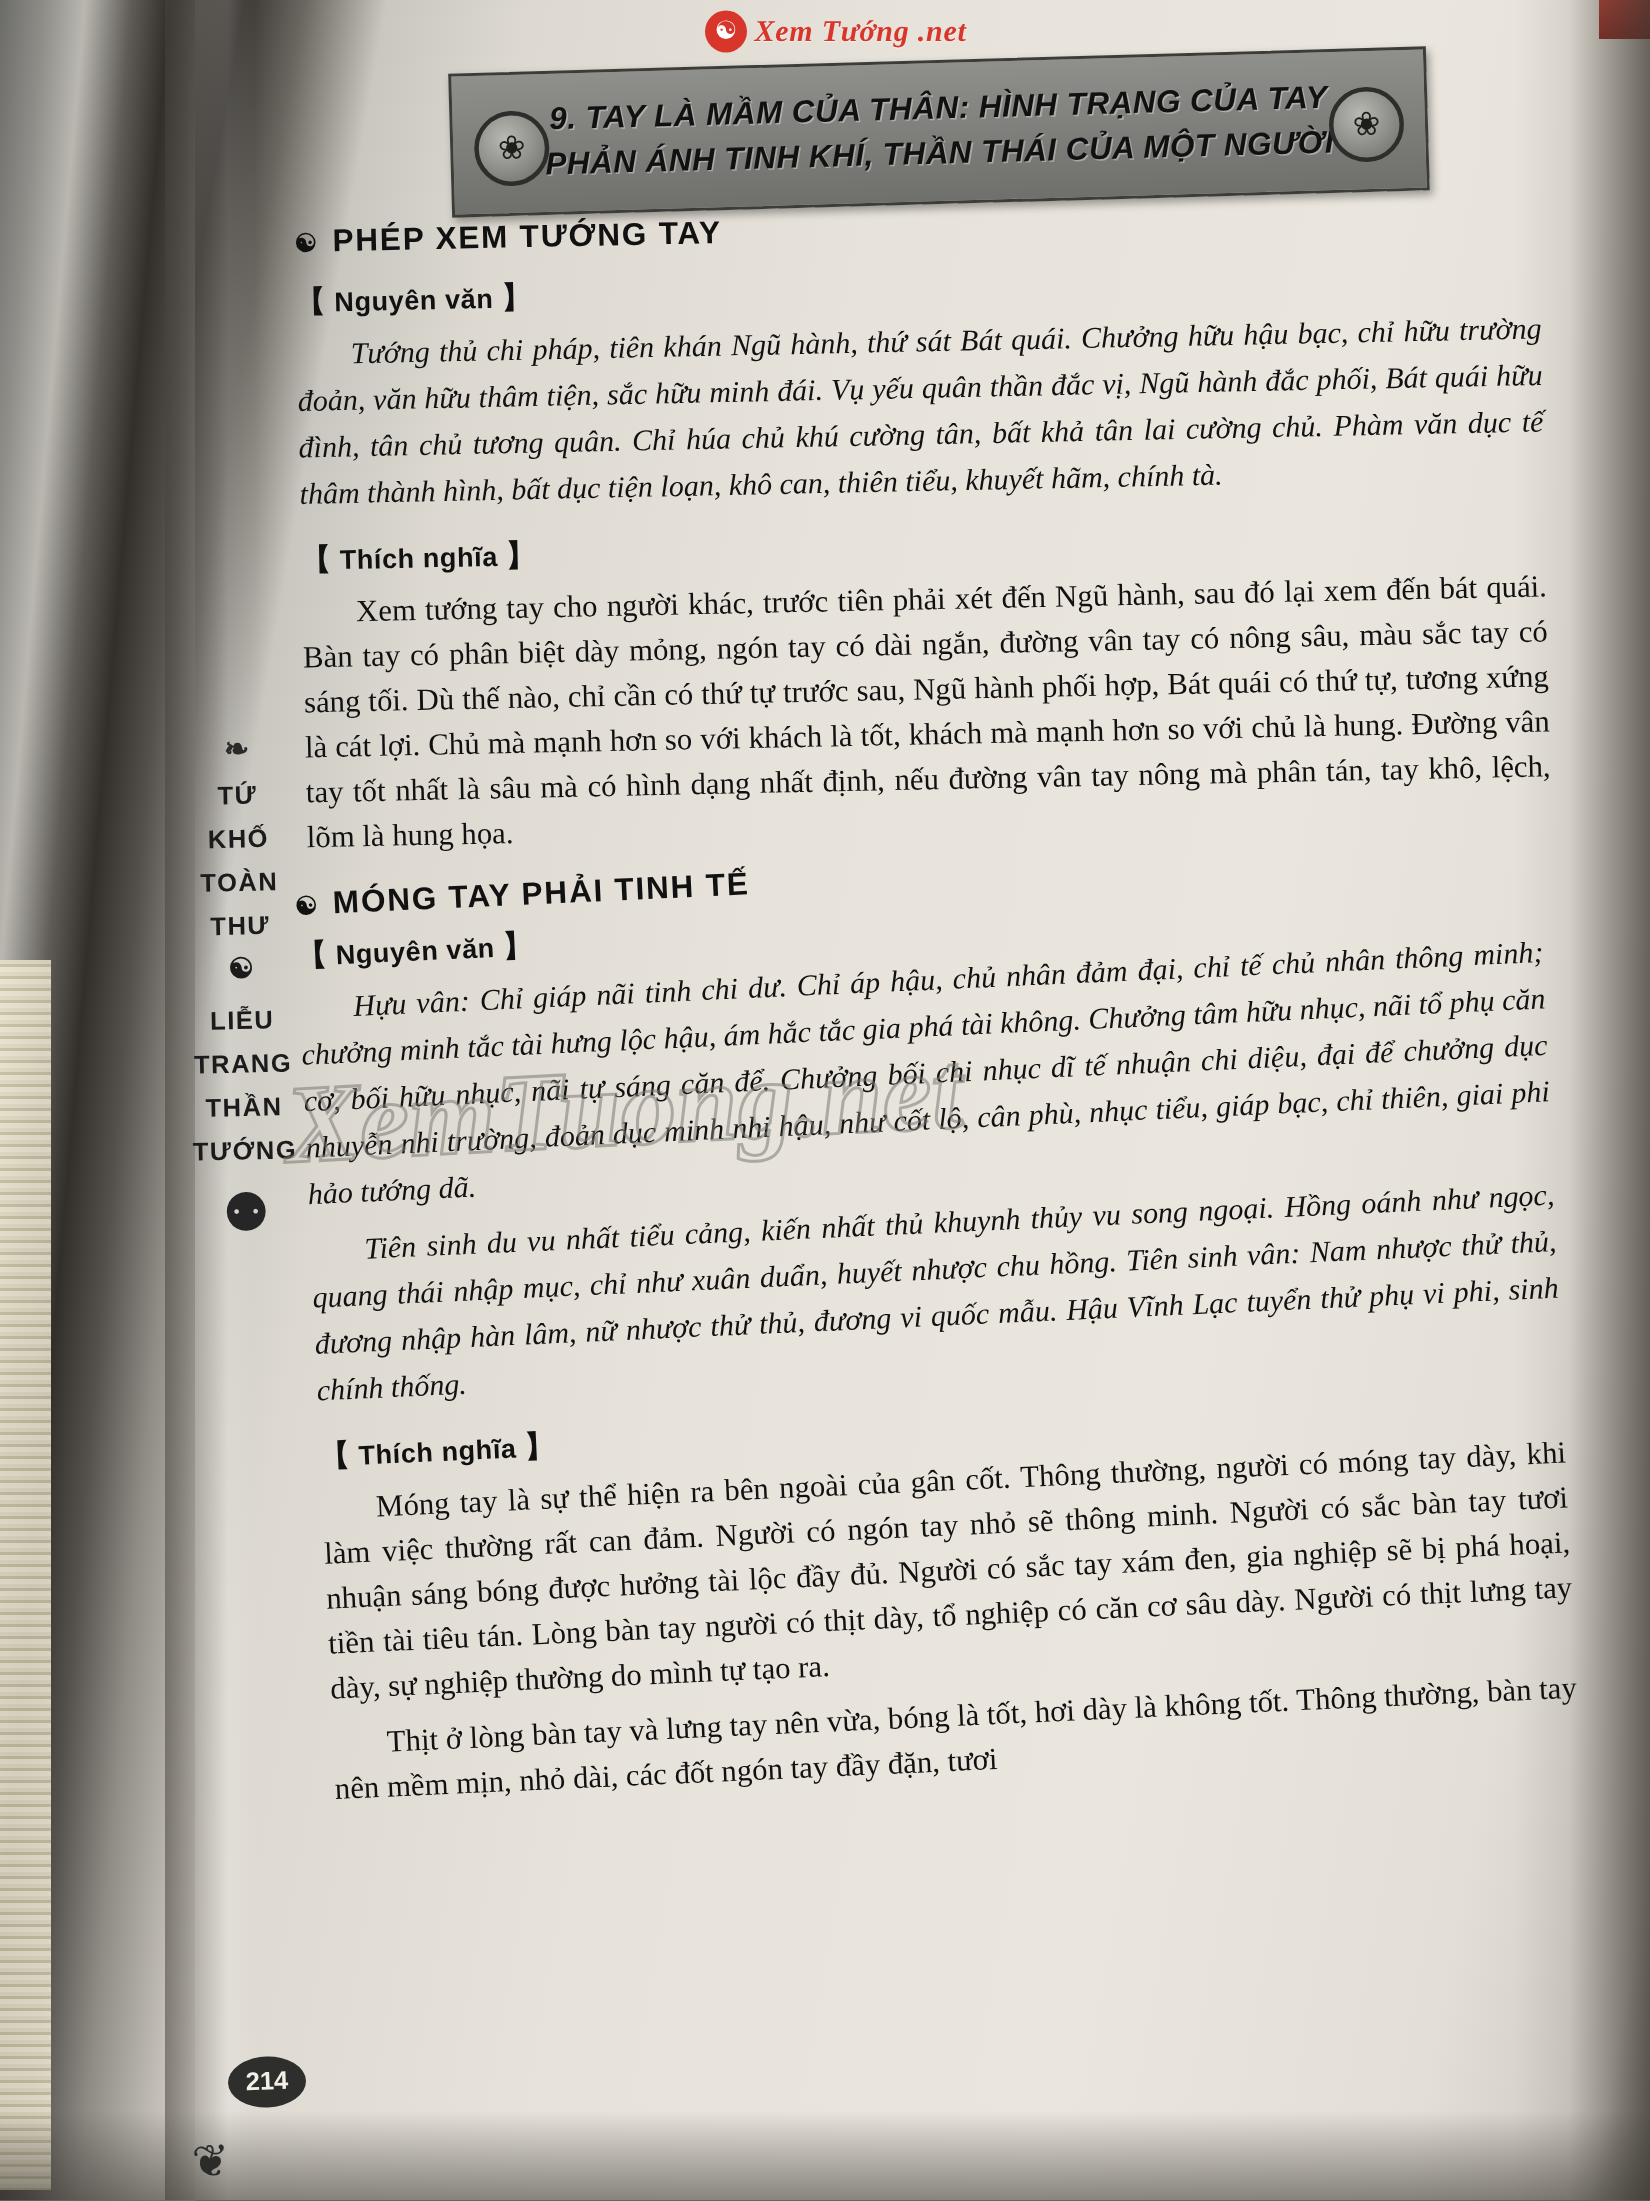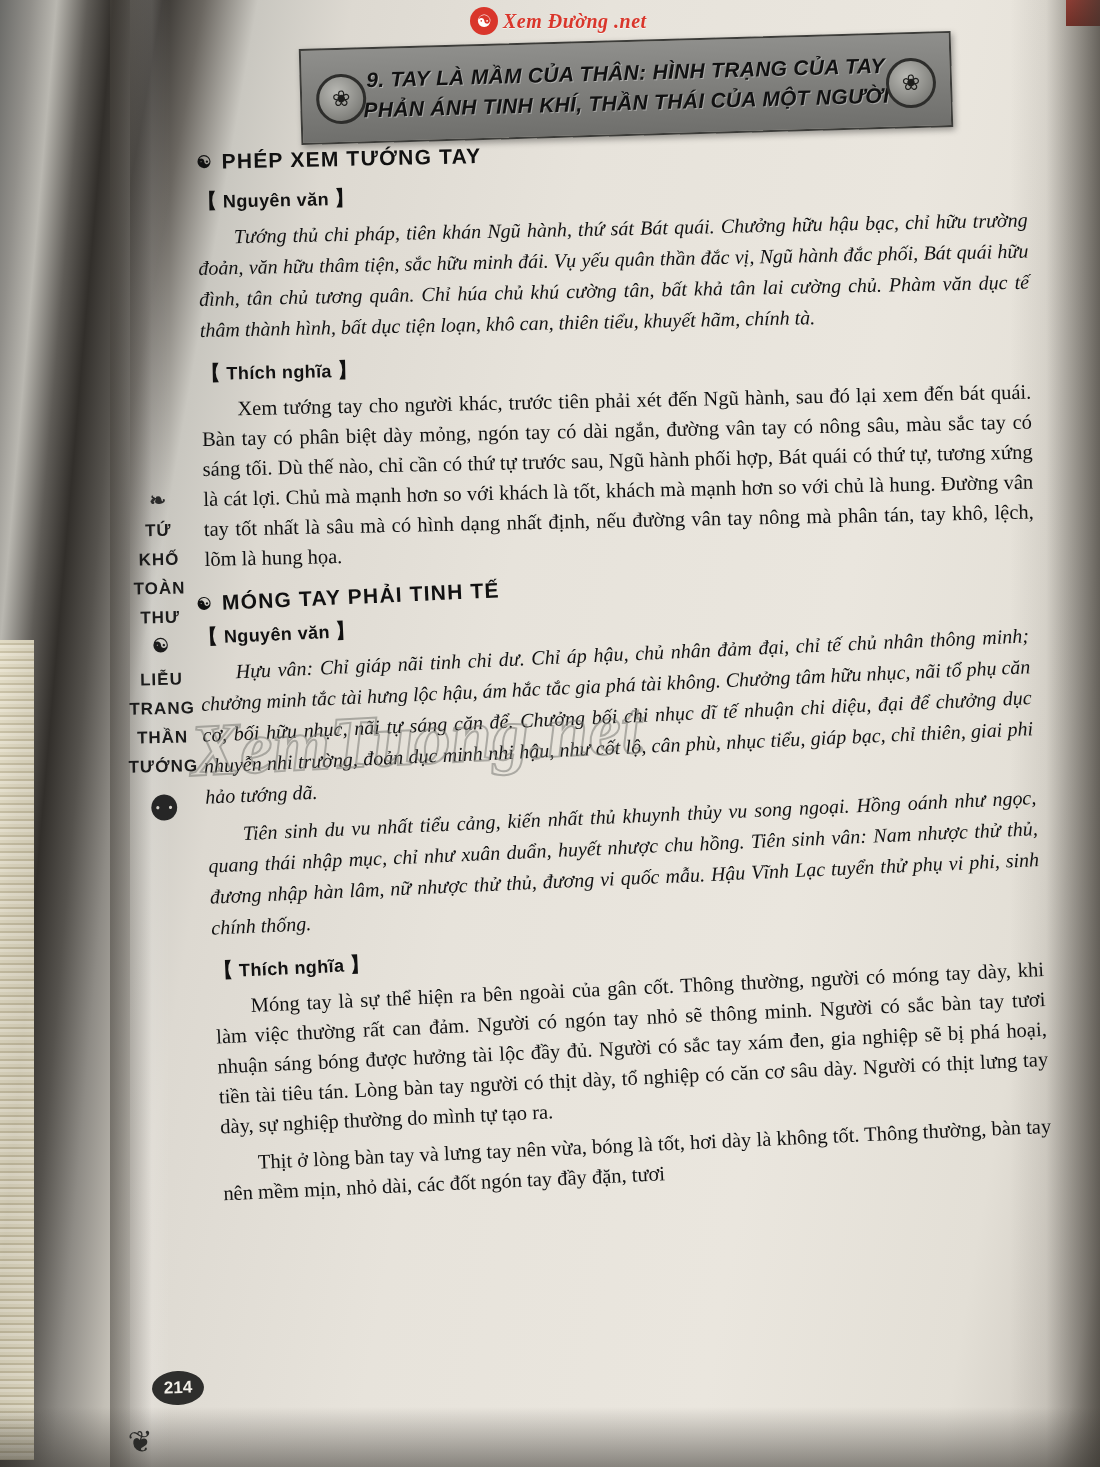--- a/index.html
+++ b/index.html
@@ -243,21 +243,21 @@
   <div class="book-bg"></div>
   <div class="left-edge"></div>
   <div class="left-pages"></div>
   <div class="page-curve"></div>
   <div class="top-red"></div>
   <div class="right-shadow"></div>
   <div class="bottom-shadow"></div>
 
   <div class="logo">
     <div class="logo-mark">☯</div>
-    <div class="logo-text">Xem Đường .net</div>
+    <div class="logo-text">Xem Tướng .net</div>
   </div>
 
   <div class="banner">
     <div class="banner-seal seal-left">❀</div>
     <div class="banner-title">
       <div>9. TAY LÀ MẦM CỦA THÂN: HÌNH TRẠNG CỦA TAY</div>
       <div>PHẢN ÁNH TINH KHÍ, THẦN THÁI CỦA MỘT NGƯỜI</div>
     </div>
     <div class="banner-seal seal-right">❀</div>
   </div>

